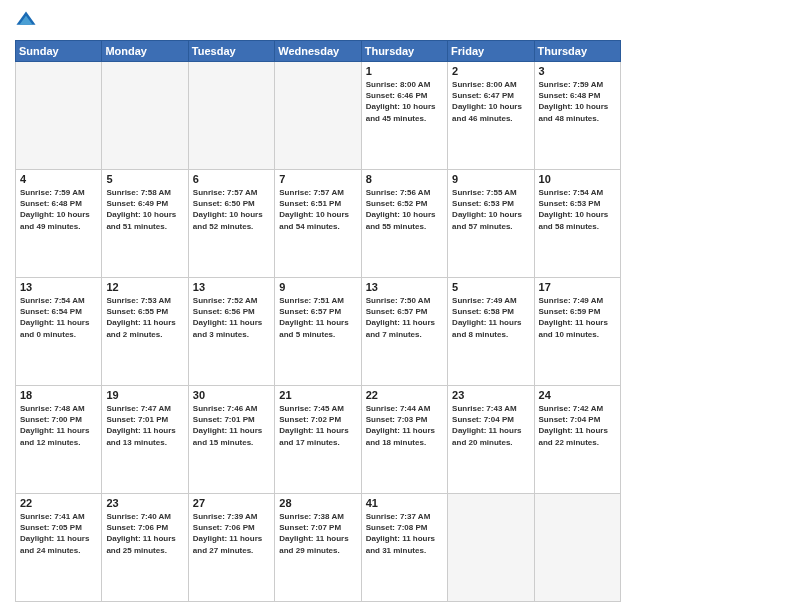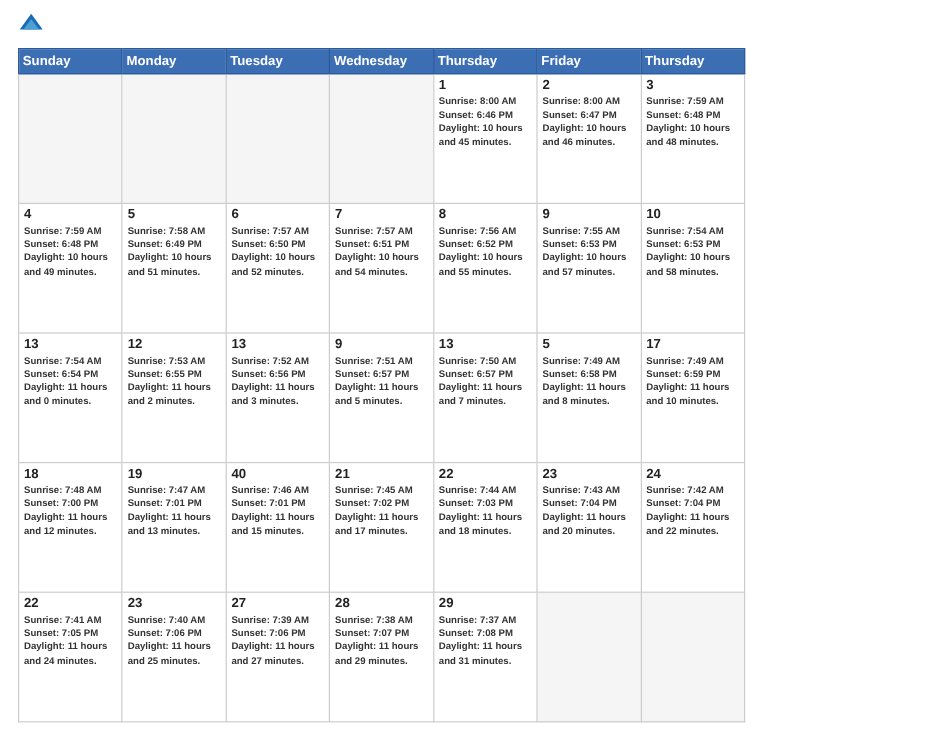--- a/index.html
+++ b/index.html
@@ -204,21 +204,21 @@
         <tr>
           <td>
             <div class="day-number">18</div>
             <div class="day-info">Sunrise: 7:48 AM<br>Sunset: 7:00 PM<br>Daylight: 11 hours and 12 minutes.</div>
           </td>
           <td>
             <div class="day-number">19</div>
             <div class="day-info">Sunrise: 7:47 AM<br>Sunset: 7:01 PM<br>Daylight: 11 hours and 13 minutes.</div>
           </td>
           <td>
-            <div class="day-number">40</div>
+            <div class="day-number">30</div>
             <div class="day-info">Sunrise: 7:46 AM<br>Sunset: 7:01 PM<br>Daylight: 11 hours and 15 minutes.</div>
           </td>
           <td>
             <div class="day-number">21</div>
             <div class="day-info">Sunrise: 7:45 AM<br>Sunset: 7:02 PM<br>Daylight: 11 hours and 17 minutes.</div>
           </td>
           <td>
             <div class="day-number">22</div>
             <div class="day-info">Sunrise: 7:44 AM<br>Sunset: 7:03 PM<br>Daylight: 11 hours and 18 minutes.</div>
           </td>
@@ -242,21 +242,21 @@
           </td>
           <td>
             <div class="day-number">27</div>
             <div class="day-info">Sunrise: 7:39 AM<br>Sunset: 7:06 PM<br>Daylight: 11 hours and 27 minutes.</div>
           </td>
           <td>
             <div class="day-number">28</div>
             <div class="day-info">Sunrise: 7:38 AM<br>Sunset: 7:07 PM<br>Daylight: 11 hours and 29 minutes.</div>
           </td>
           <td>
-            <div class="day-number">29</div>
+            <div class="day-number">41</div>
             <div class="day-info">Sunrise: 7:37 AM<br>Sunset: 7:08 PM<br>Daylight: 11 hours and 31 minutes.</div>
           </td>
           <td class="empty"></td>
           <td class="empty"></td>
         </tr>
       </tbody>
   </table>
 </div>
 
 </body></html>

